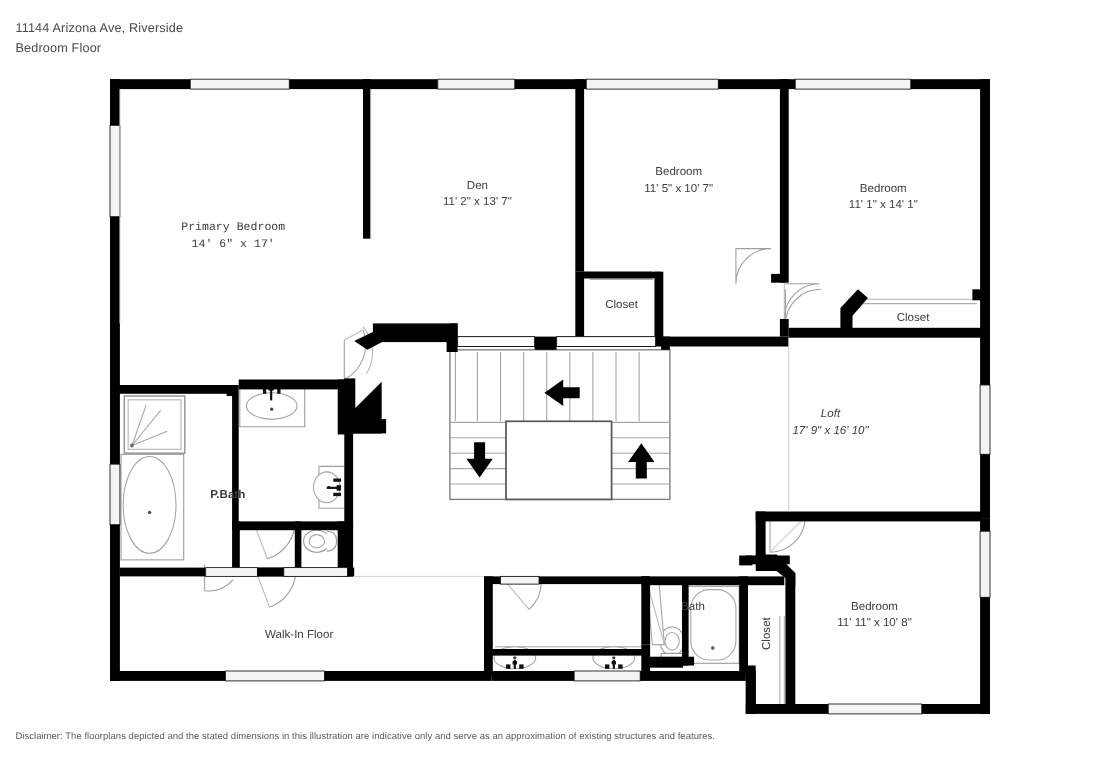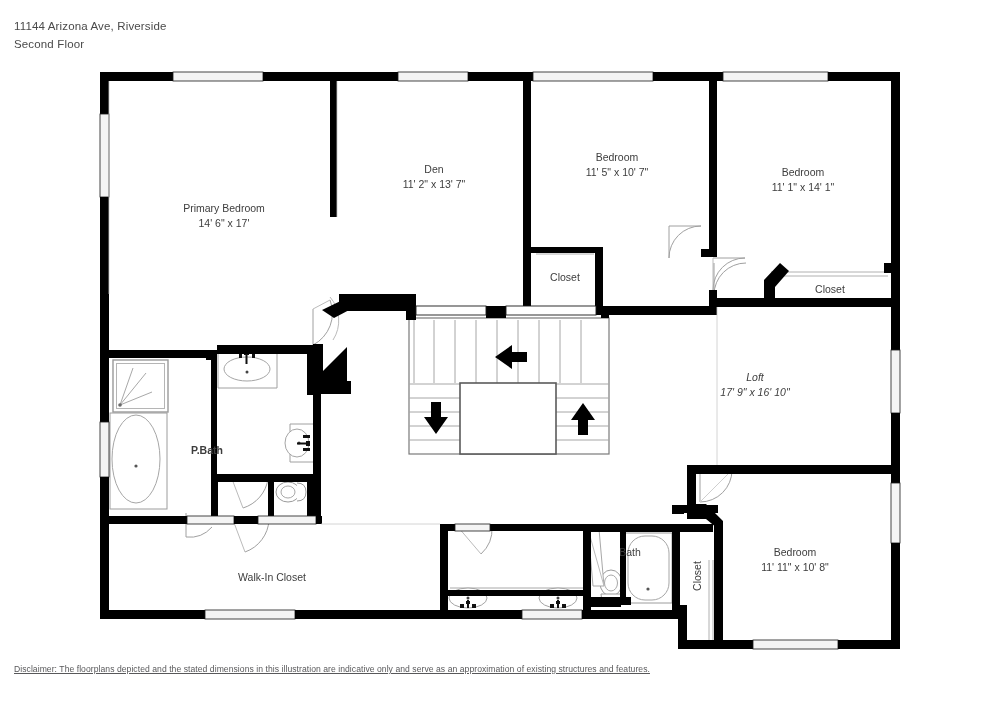--- a/index.html
+++ b/index.html
@@ -33,21 +33,21 @@
   #floor-line { top: 38px; }
 
   .disc {
     position: absolute;
     left: 14px;
     font-size: 8.6px;
     color: #58585a;
     letter-spacing: 0.05px;
     white-space: nowrap;
   }
-  #disc-1 { top: 664px; text-decoration: underline; }
+  #disc-1 { top: 664px; }
   #disc-2 { top: 681px; }
 
   #plan {
     position: absolute;
     left: 0;
     top: 0;
     width: 1000px;
     height: 707px;
   }
   .rlabel {
@@ -65,21 +65,21 @@
   .rlabel.vert {
     transform: translate(-50%, -50%) rotate(-90deg);
   }
 </style>
 </head>
 <body>
 
 <div id="page">
 
   <div class="hdr" id="addr-line">11144 Arizona Ave, Riverside</div>
-  <div class="hdr" id="floor-line">Second Floor</div>
+  <div class="hdr" id="floor-line">Bedroom Floor</div>
 
   <svg id="plan" viewBox="0 0 1000 707" xmlns="http://www.w3.org/2000/svg">
 
     <g stroke="#8f8f8f" fill="#ffffff" stroke-width="1">
 
       <g>
         <rect x="113" y="360" width="55" height="52" fill="#ffffff" stroke="#9a9a9a" stroke-width="1.4"></rect>
         <rect x="116.5" y="363.5" width="48" height="45" fill="#ffffff" stroke="#b5b5b5" stroke-width="1"></rect>
         <line x1="120" y1="405" x2="133" y2="368" stroke="#a8a8a8"></line>
         <line x1="120" y1="405" x2="146" y2="373" stroke="#a8a8a8"></line>
@@ -368,21 +368,21 @@
     </g>
 
     <g stroke="#c9c9c9" stroke-width="0.8" fill="none">
       <line x1="109" y1="81" x2="109" y2="294"></line>
       <line x1="337" y1="81" x2="337" y2="217"></line>
       <line x1="717" y1="307" x2="717" y2="465"></line>
       <line x1="321" y1="524" x2="440" y2="524"></line>
     </g>
   </svg>
 
-  <div class="rlabel" style="left:224px; top:215px;">
+  <div class="rlabel" style="left:212px; top:215px;font-family:Liberation Mono, monospace;">
     <span class="nm">Primary Bedroom</span>
     <span class="dm">14' 6" x 17'</span>
   </div>
   <div class="rlabel" style="left:434px; top:176px;">
     <span class="nm">Den</span>
     <span class="dm">11' 2" x 13' 7"</span>
   </div>
   <div class="rlabel" style="left:617px; top:164px;">
     <span class="nm">Bedroom</span>
     <span class="dm">11' 5" x 10' 7"</span>
@@ -398,21 +398,21 @@
     <span class="nm">Closet</span>
   </div>
   <div class="rlabel" style="left:755px; top:384px;font-style:italic;">
     <span class="nm">Loft</span>
     <span class="dm">17' 9" x 16' 10"</span>
   </div>
   <div class="rlabel" style="left:207px; top:450px;font-weight:bold;">
     <span class="nm">P.Bath</span>
   </div>
   <div class="rlabel" style="left:272px; top:577px;">
-    <span class="nm">Walk-In Closet</span>
+    <span class="nm">Walk-In Floor</span>
   </div>
   <div class="rlabel" style="left:617px; top:552px;margin-left:13px;">
     <span class="nm">Bath</span>
   </div>
   <div class="rlabel vert" style="left:697px; top:576px;">
     <span class="nm">Closet</span>
   </div>
   <div class="rlabel" style="left:795px; top:559px;">
     <span class="nm">Bedroom</span>
     <span class="dm">11' 11" x 10' 8"</span>

